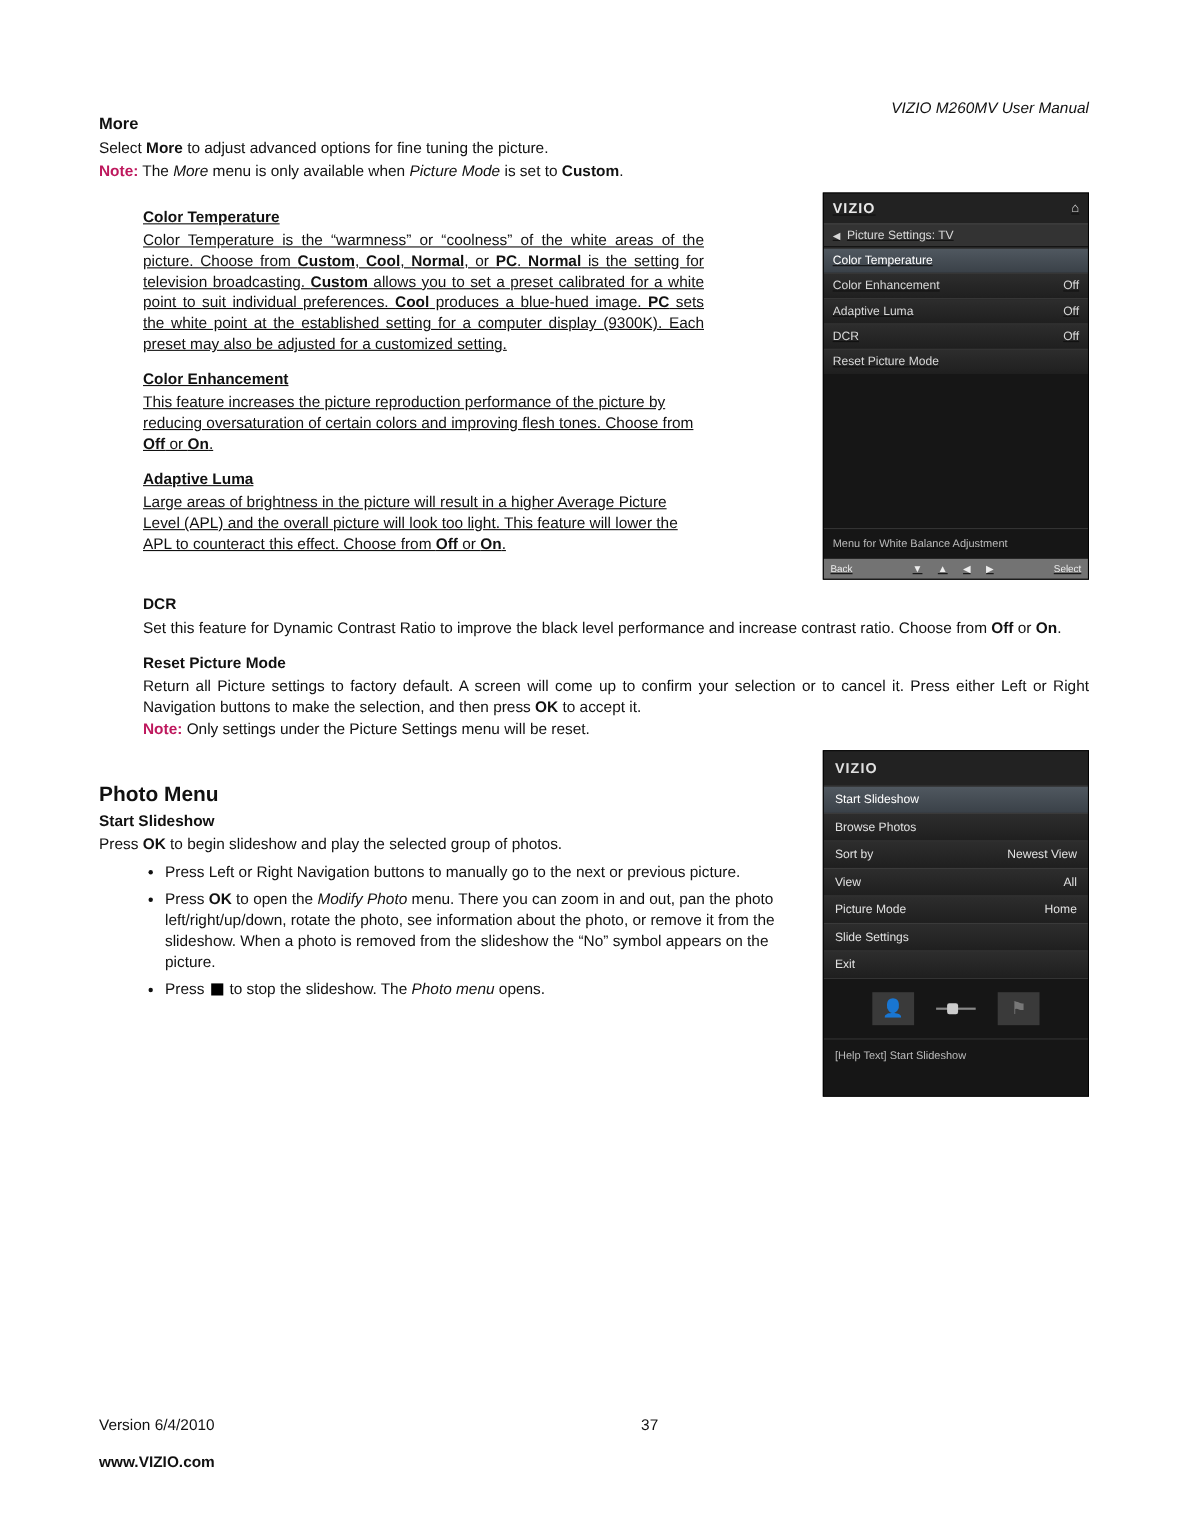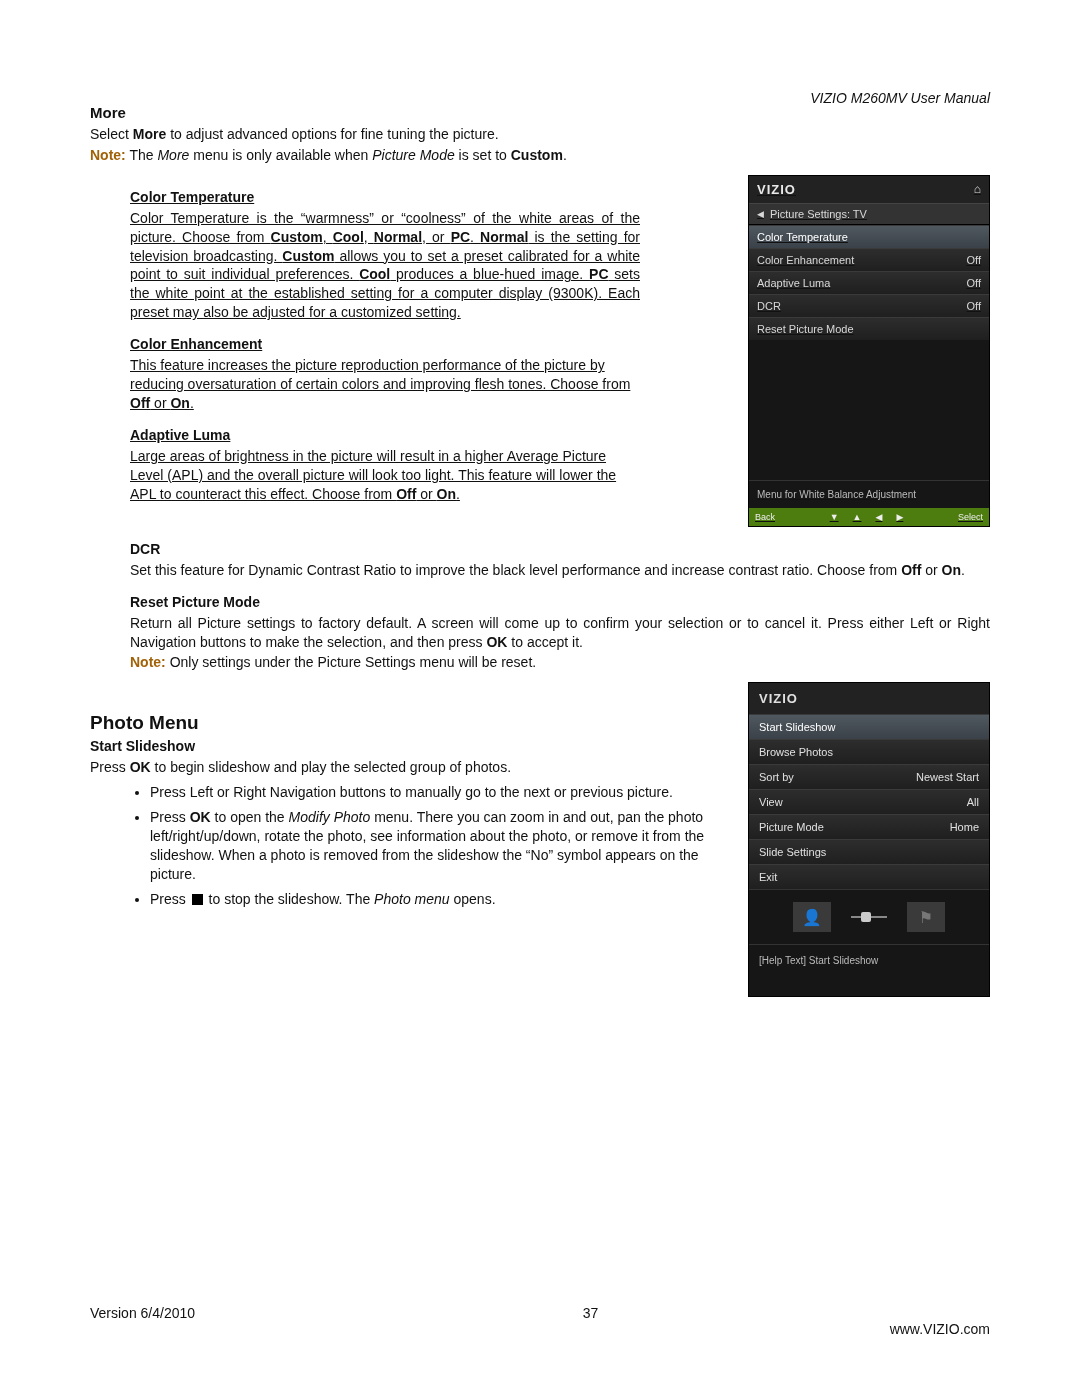--- a/index.html
+++ b/index.html
@@ -22,32 +22,32 @@
     top: 90px;
     right: 90px;
     font-size: 14px;
     font-style: italic;
   }
   h3.section { font-size: 15px; font-weight: bold; margin: 24px 0 4px 0; }
   h4.sub { font-size: 14px; font-weight: bold; margin: 14px 0 4px 0; }
   .indent-block { margin-left: 40px; }
   p { margin: 2px 0 2px 0; line-height: 1.35; }
   .just { text-align: justify; }
-  .note-lead { color: #a16207; font-weight: bold; }
+  .note-lead { color: #be185d; font-weight: bold; }
   ul.bullets { margin: 4px 0 4px 60px; padding: 0; list-style: disc; }
   ul.bullets li { margin: 6px 0; line-height: 1.35; }
   h2.major { font-size: 19px; font-weight: bold; margin: 30px 0 4px 0; }
   .footer {
     position: absolute;
     bottom: 60px;
     left: 90px; right: 90px;
     font-size: 14px;
   }
   .footer .row1 { display:flex; justify-content: space-between; }
-  .footer .url { text-align:right; font-weight:normal; margin-top:0; }
+  .footer .url { text-align:left; font-weight:bold; margin-top:18px; }
 
   .two-col { display:flex; gap:20px; align-items:flex-start; }
   .two-col .text { flex:1; }
   .narrow-width { max-width: 510px; }
 
   
   .osd {
     width: 240px;
     background: #1a1a1a;
     color: #d8d8d8;
@@ -69,21 +69,21 @@
     padding:5px 8px;
     border-top:1px solid #3a3a3a;
     background: linear-gradient(#2d2d2d,#1f1f1f);
     font-size:11px;
   }
   .osd .row.hi { background: linear-gradient(#505860,#3a4148); color:#fff; }
   .osd .spacer { height:140px; background:#161616; }
   .osd .help { padding:8px 8px; font-size:10px; color:#bbb; background:#161616; border-top:1px solid #333;}
   .osd .nav-strip {
     display:flex; justify-content:space-between; align-items:flex-start;
-    padding:4px 6px; background:#4d7c0f; font-size:9px; color:#eee;
+    padding:4px 6px; background:#737373; font-size:9px; color:#eee;
   }
   .osd .nav-strip .mid { display:flex; gap:14px; }
   .tri { font-size:9px; }
 
   .osd2 {
     width: 240px;
     background: #1a1a1a;
     color:#e0e0e0;
     font-size: 12px;
     border: 1px solid #000;
@@ -236,21 +236,21 @@
       <div class="row hi">
           <span>Start Slideshow</span>
           <span></span>
         </div>
       <div class="row">
           <span>Browse Photos</span>
           <span></span>
         </div>
       <div class="row">
           <span>Sort by</span>
-          <span>Newest Start</span>
+          <span>Newest View</span>
         </div>
       <div class="row">
           <span>View</span>
           <span>All</span>
         </div>
       <div class="row">
           <span>Picture Mode</span>
           <span>Home</span>
         </div>
       <div class="row">

